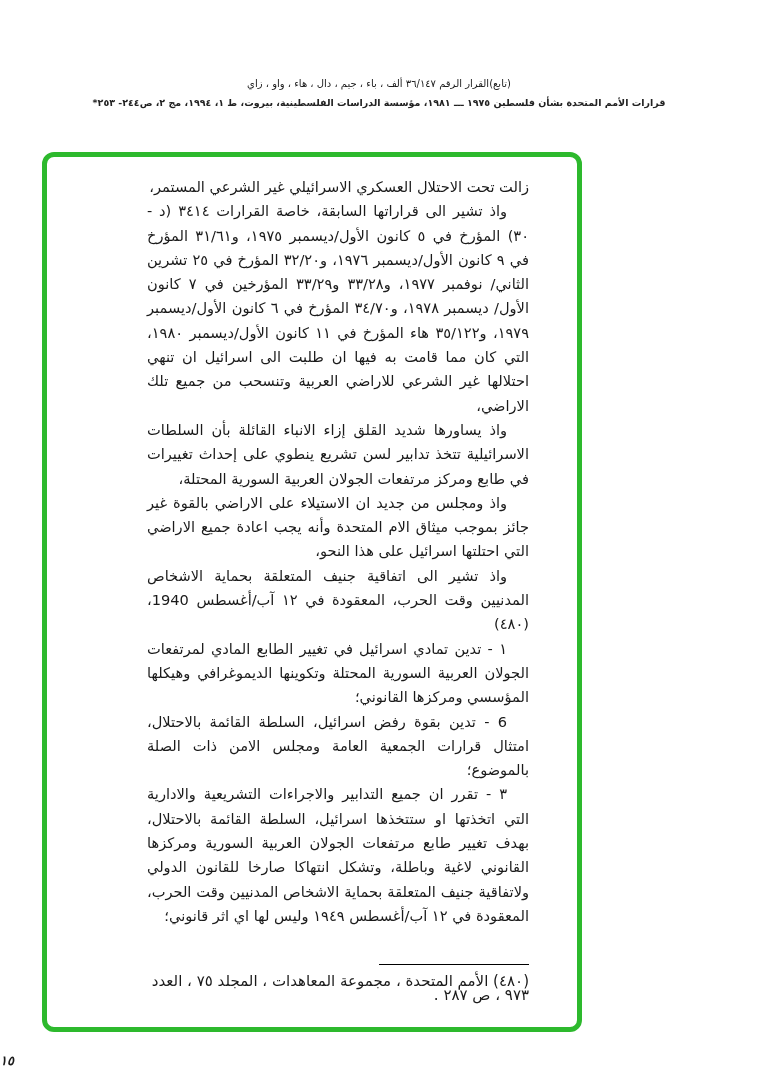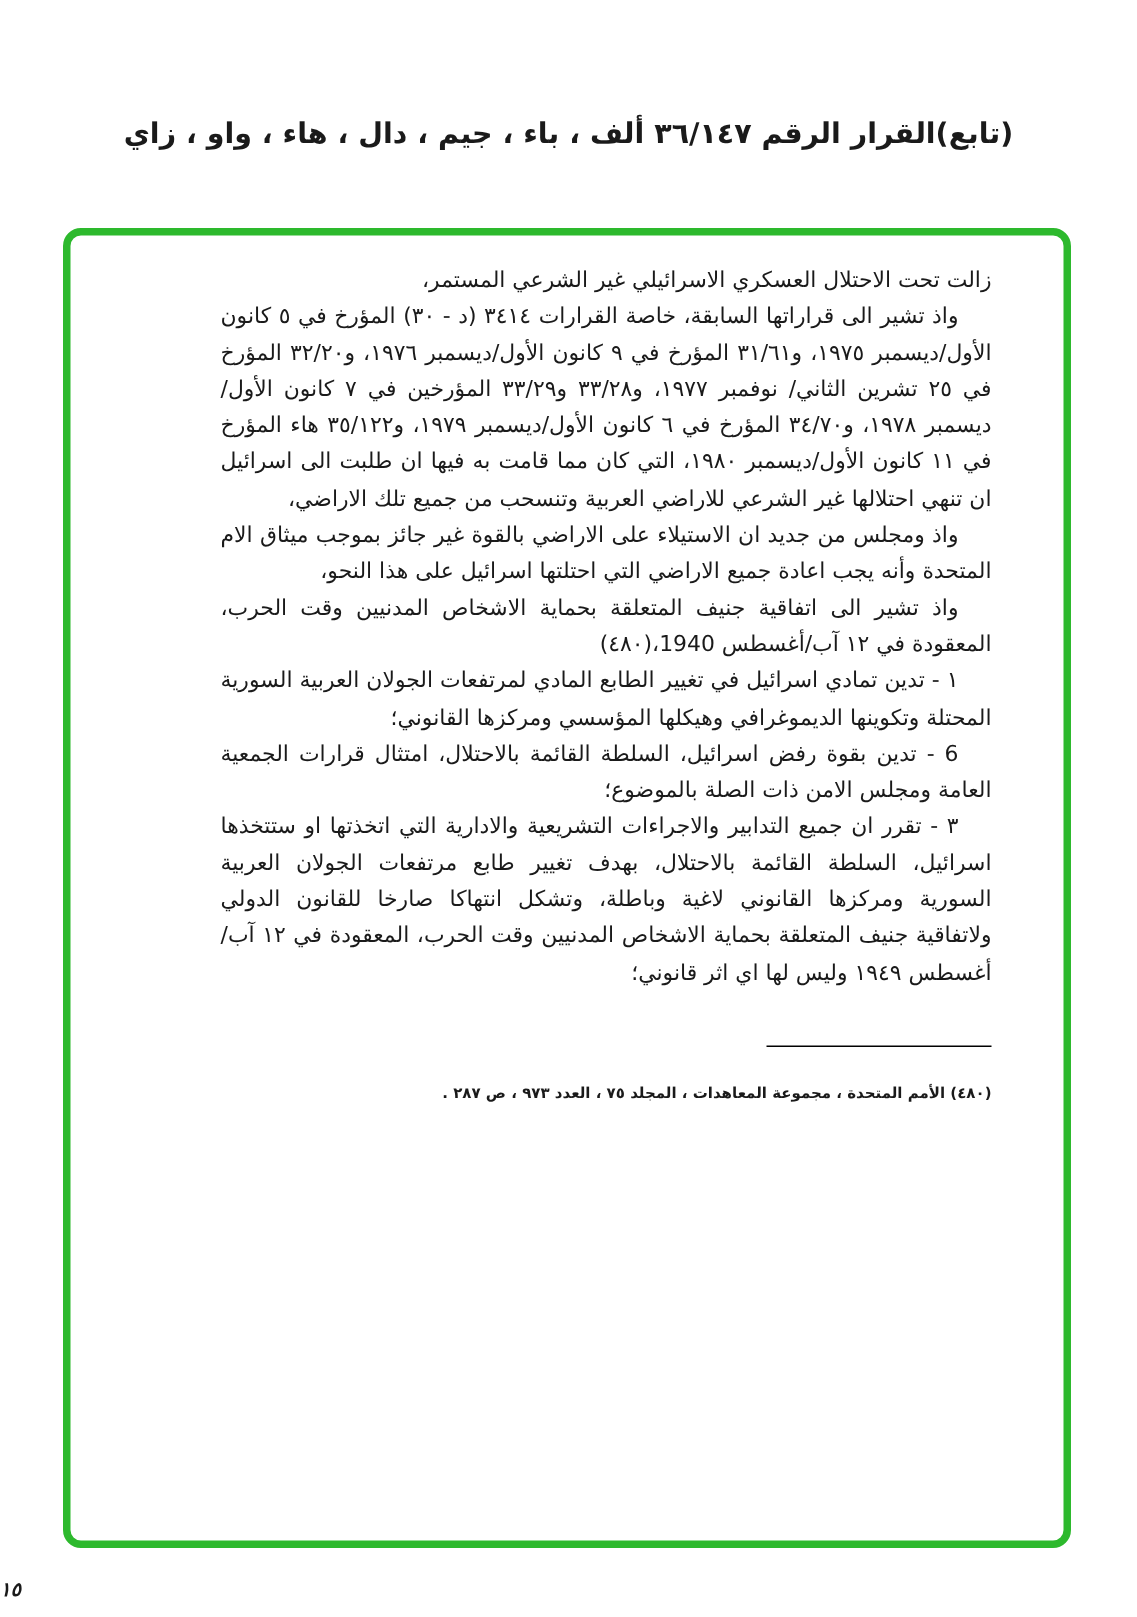--- a/index.html
+++ b/index.html
@@ -14,35 +14,35 @@
     overflow: hidden;
   }
   .doc-header {
     position: absolute;
     top: 78px;
     left: 0;
     width: 100%;
     text-align: center;
   }
   .doc-title {
-    font-size: 19px;
-    font-weight: bold;
+    font-size: 10px;
+    font-weight: normal;
     letter-spacing: 0.5px;
   }
   .doc-source {
     margin-top: 8px;
     font-size: 9.5px;
     font-weight: bold;
     color: #222;
   }
   .green-box {
     position: absolute;
     top: 152px;
     left: 42px;
-    width: 672px;
+    width: 540px;
     height: 880px;
     border: 5px solid #2db92d;
     border-radius: 12px;
     padding: 18px 48px 20px 100px;
     display: flex;
     flex-direction: column;
   }
   .text-block {
     font-size: 14.6px;
     line-height: 24.3px;
@@ -56,48 +56,50 @@
     margin-top: 36px;
   }
   .footnote-rule {
     width: 150px;
     height: 0;
     border-top: 1.6px solid #000;
     margin-left: auto;  
     margin-right: 0;
   }
   .footnote {
-    margin-top: 25px;
-    font-size: 10px;
-    font-weight: bold;
+    margin-top: 9px;
+    font-size: 15px;
+    font-weight: normal;
     text-align: right;
     line-height: 14px;
   }
   .page-number {
     position: absolute;
     bottom: 10px;
     left: 0;
     width: 100%;
     text-align: left;
     font-size: 13px;
     font-weight: bold;
     font-style: italic;
   }
 </style>
 </head>
 <body>
 
 <div class="doc-header">
   <div class="doc-title">(تابع)القرار الرقم ٣٦/١٤٧ ألف ، باء ، جيم ، دال ، هاء ، واو ، زاي</div>
+  <div class="doc-source">قرارات الأمم المتحدة بشأن فلسطين ١٩٧٥ ـــ ١٩٨١، مؤسسة الدراسات الفلسطينية، بيروت، ط ١، ١٩٩٤، مج ٢، ص٢٤٤- ٢٥٣*</div>
 </div>
 
 <div class="green-box">
   <div class="text-block">
     <p class="para no-indent"><span class="lead"></span><span>زالت تحت الاحتلال العسكري الاسرائيلي غير الشرعي المستمر،</span></p>
     <p class="para"><span class="lead">واذ تشير</span><span> الى قراراتها السابقة، خاصة القرارات ٣٤١٤ (د - ٣٠) المؤرخ في ٥ كانون الأول/ديسمبر ١٩٧٥، و٣١/٦١ المؤرخ في ٩ كانون الأول/ديسمبر ١٩٧٦، و٣٢/٢٠ المؤرخ في ٢٥ تشرين الثاني/ نوفمبر ١٩٧٧، و٣٣/٢٨ و٣٣/٢٩ المؤرخين في ٧ كانون الأول/ ديسمبر ١٩٧٨، و٣٤/٧٠ المؤرخ في ٦ كانون الأول/ديسمبر ١٩٧٩، و٣٥/١٢٢ هاء المؤرخ في ١١ كانون الأول/ديسمبر ١٩٨٠، التي كان مما قامت به فيها ان طلبت الى اسرائيل ان تنهي احتلالها غير الشرعي للاراضي العربية وتنسحب من جميع تلك الاراضي،</span></p>
+    <p class="para"><span class="lead">واذ يساورها شديد القلق</span><span> إزاء الانباء القائلة بأن السلطات الاسرائيلية تتخذ تدابير لسن تشريع ينطوي على إحداث تغييرات في طابع ومركز مرتفعات الجولان العربية السورية المحتلة،</span></p>
     <p class="para"><span class="lead">واذ ومجلس من جديد</span><span> ان الاستيلاء على الاراضي بالقوة غير جائز بموجب ميثاق الام المتحدة وأنه يجب اعادة جميع الاراضي التي احتلتها اسرائيل على هذا النحو،</span></p>
     <p class="para"><span class="lead">واذ تشير</span><span> الى اتفاقية جنيف المتعلقة بحماية الاشخاص المدنيين وقت الحرب، المعقودة في ١٢ آب/أغسطس 1940،(٤٨٠)</span></p>
     <p class="para"><span class="lead">١ - تدين</span><span> تمادي اسرائيل في تغيير الطابع المادي لمرتفعات الجولان العربية السورية المحتلة وتكوينها الديموغرافي وهيكلها المؤسسي ومركزها القانوني؛</span></p>
     <p class="para"><span class="lead">6 - تدين بقوة</span><span> رفض اسرائيل، السلطة القائمة بالاحتلال، امتثال قرارات الجمعية العامة ومجلس الامن ذات الصلة بالموضوع؛</span></p>
     <p class="para"><span class="lead">٣ - تقرر</span><span> ان جميع التدابير والاجراءات التشريعية والادارية التي اتخذتها او ستتخذها اسرائيل، السلطة القائمة بالاحتلال، بهدف تغيير طابع مرتفعات الجولان العربية السورية ومركزها القانوني لاغية وباطلة، وتشكل انتهاكا صارخا للقانون الدولي ولاتفاقية جنيف المتعلقة بحماية الاشخاص المدنيين وقت الحرب، المعقودة في ١٢ آب/أغسطس ١٩٤٩ وليس لها اي اثر قانوني؛</span></p>
   </div>
   <div class="footnote-area">
     <div class="footnote-rule"></div>
     <div class="footnote">(٤٨٠) الأمم المتحدة ، مجموعة المعاهدات ، المجلد ٧٥ ، العدد ٩٧٣ ، ص ٢٨٧ .</div>
   </div>

